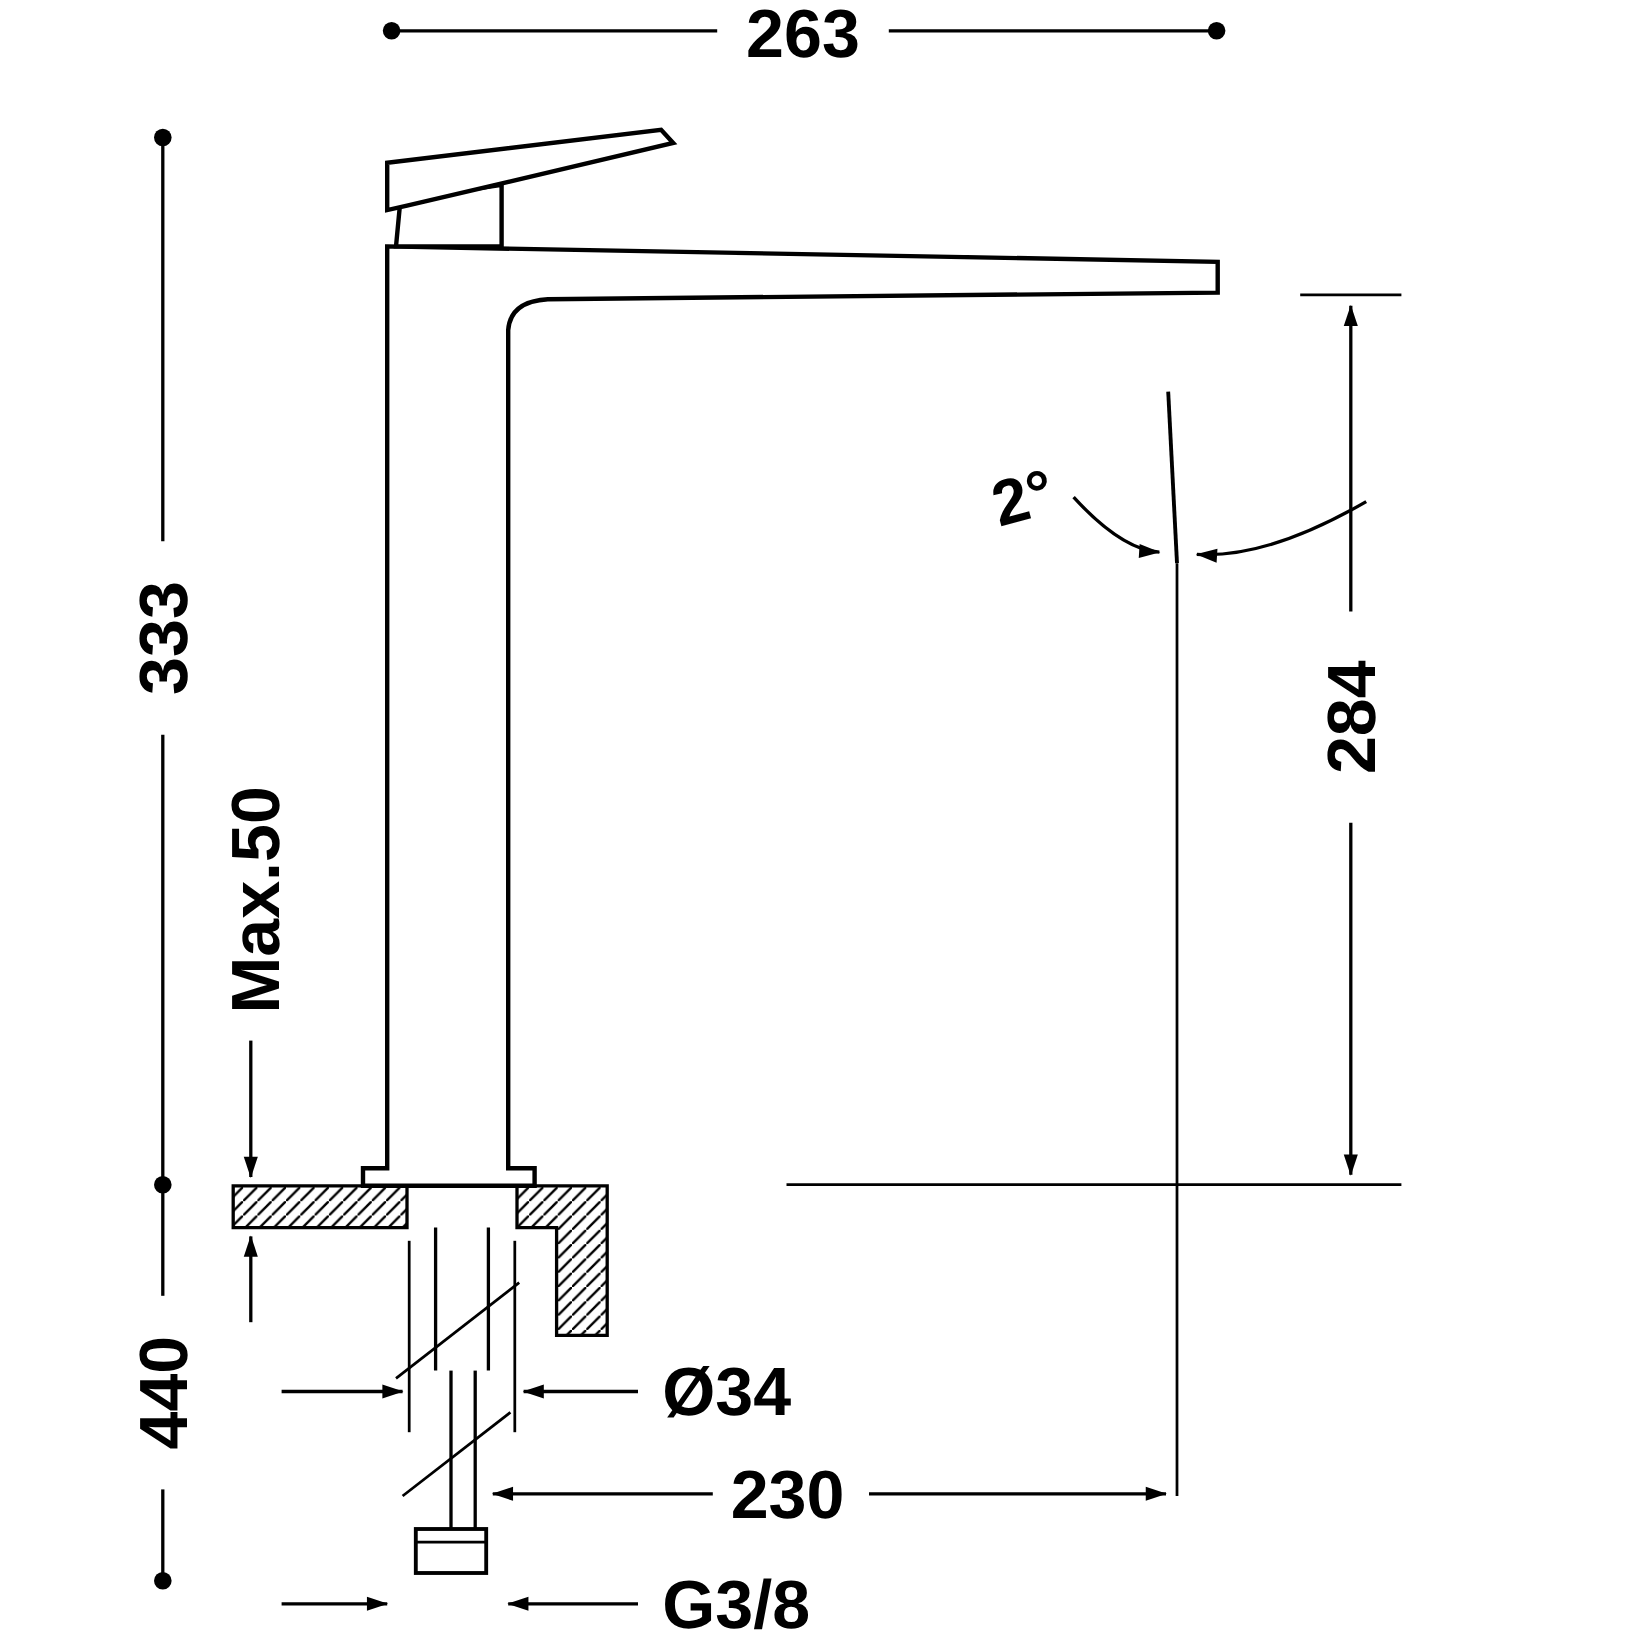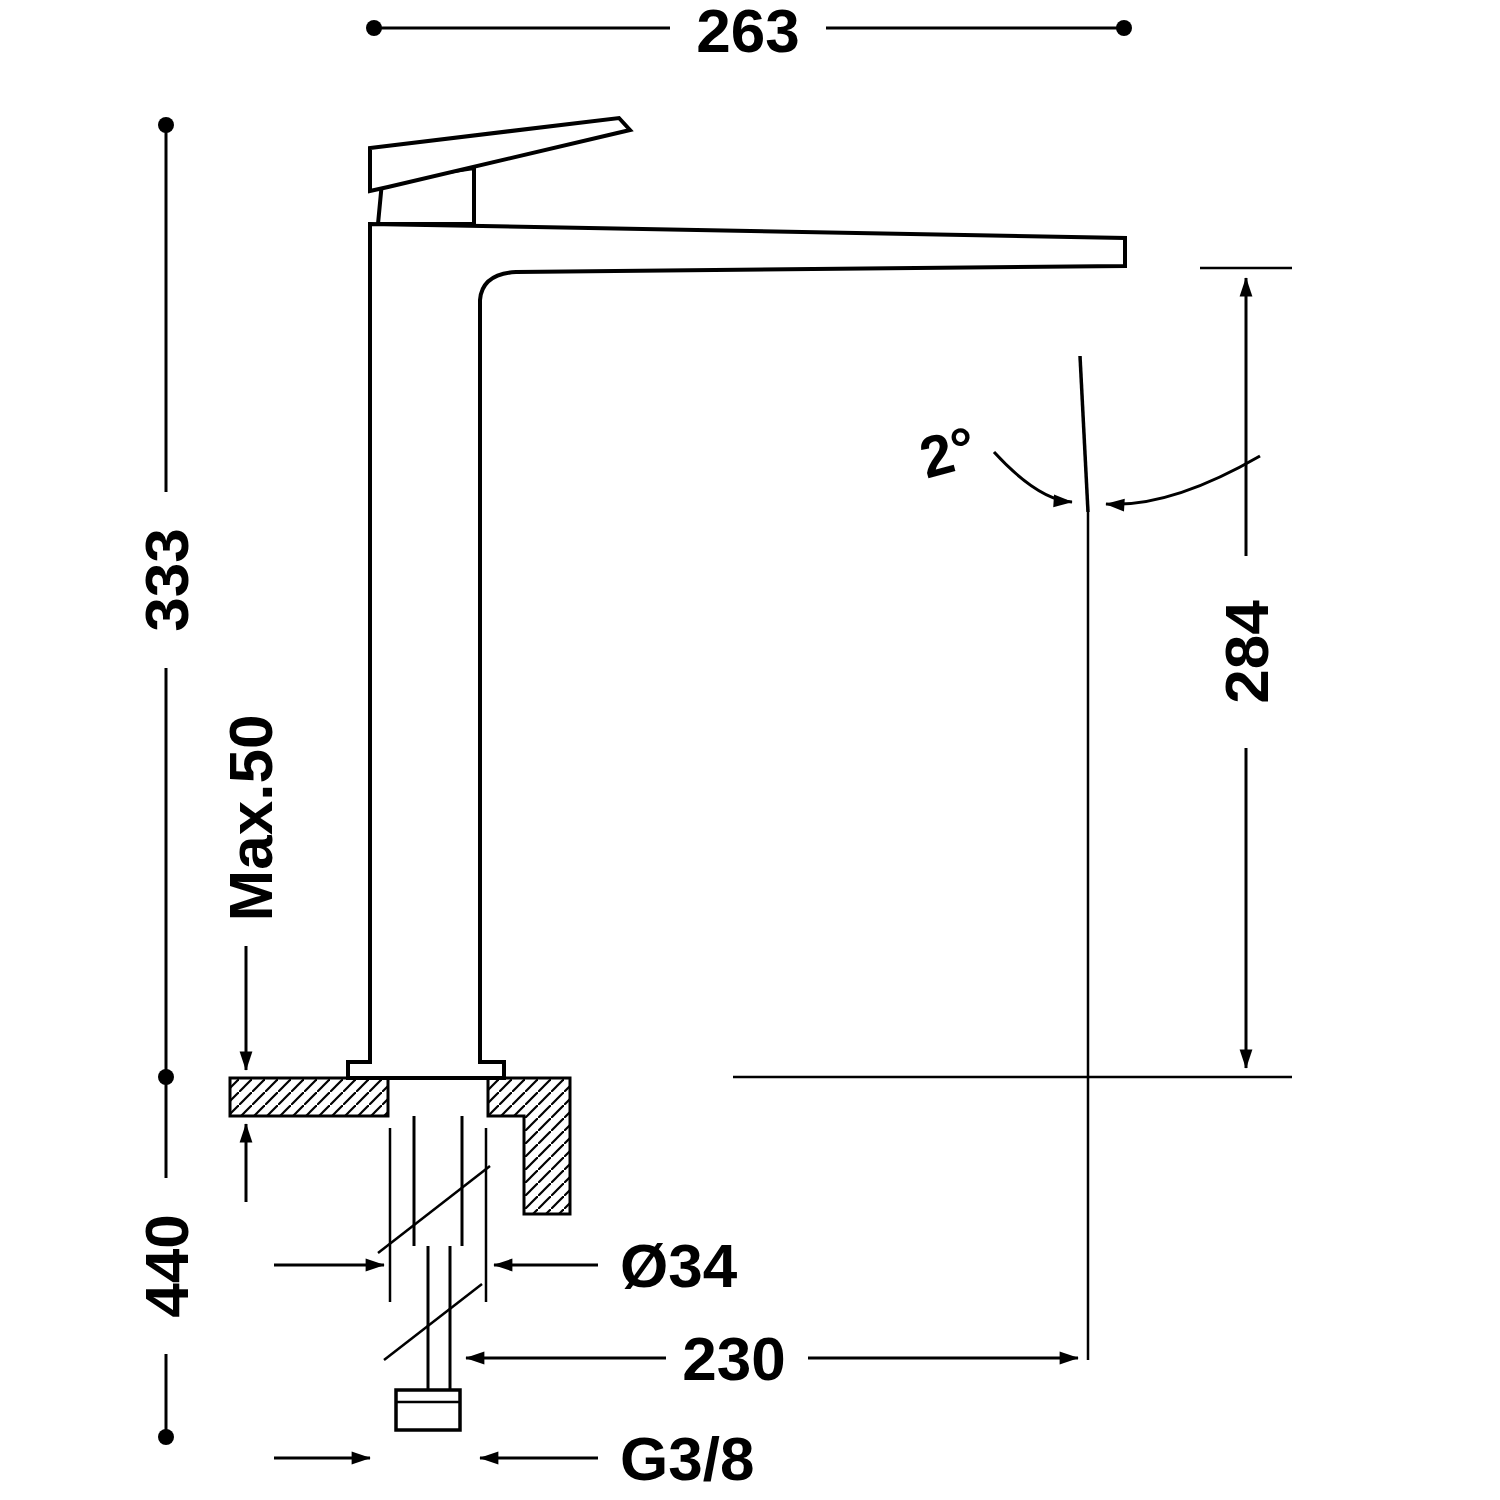--- a/index.html
+++ b/index.html
@@ -5,21 +5,20 @@
   html, body {
     margin: 0;
     padding: 0;
     background: #ffffff;
   }
   .page {
     width: 1200px;
     height: 1500px;
     background: #ffffff;
     position: relative;
-    margin-left: 18px;
   }
   svg {
     display: block;
   }
   .dim-text {
     font-family: "Liberation Sans", sans-serif;
     font-weight: bold;
     font-size: 62px;
     fill: #000000;
   }

